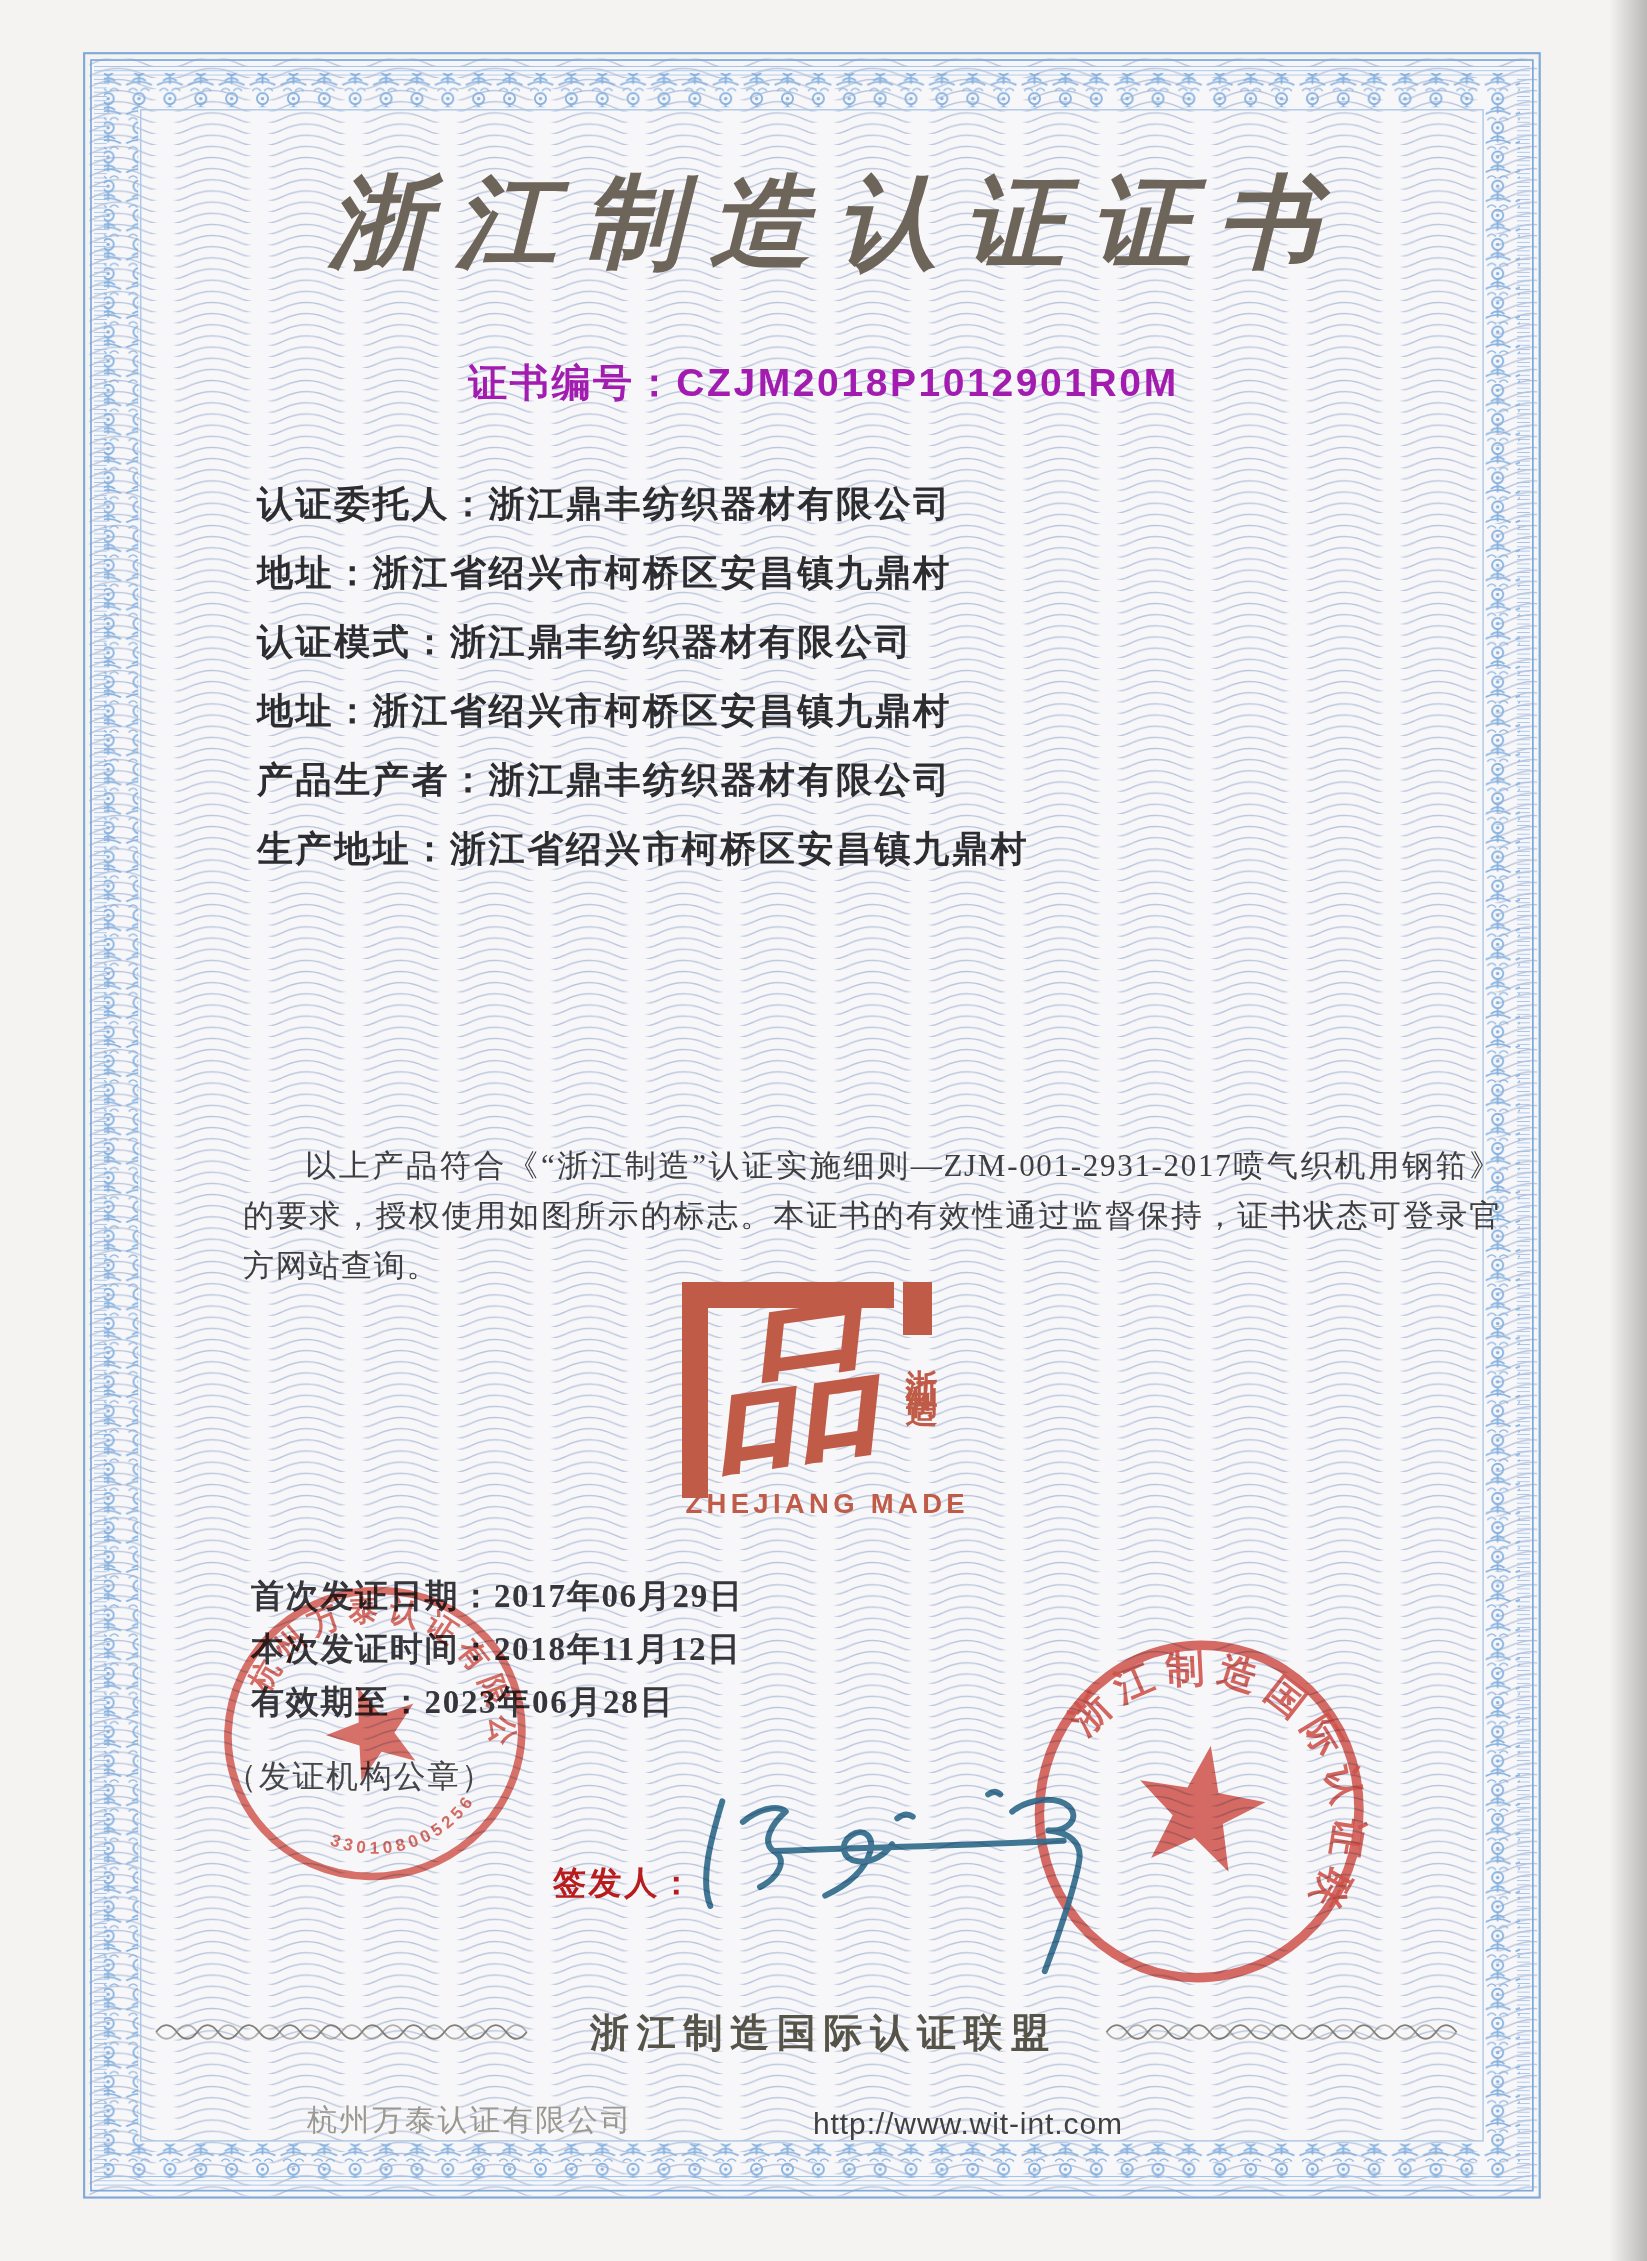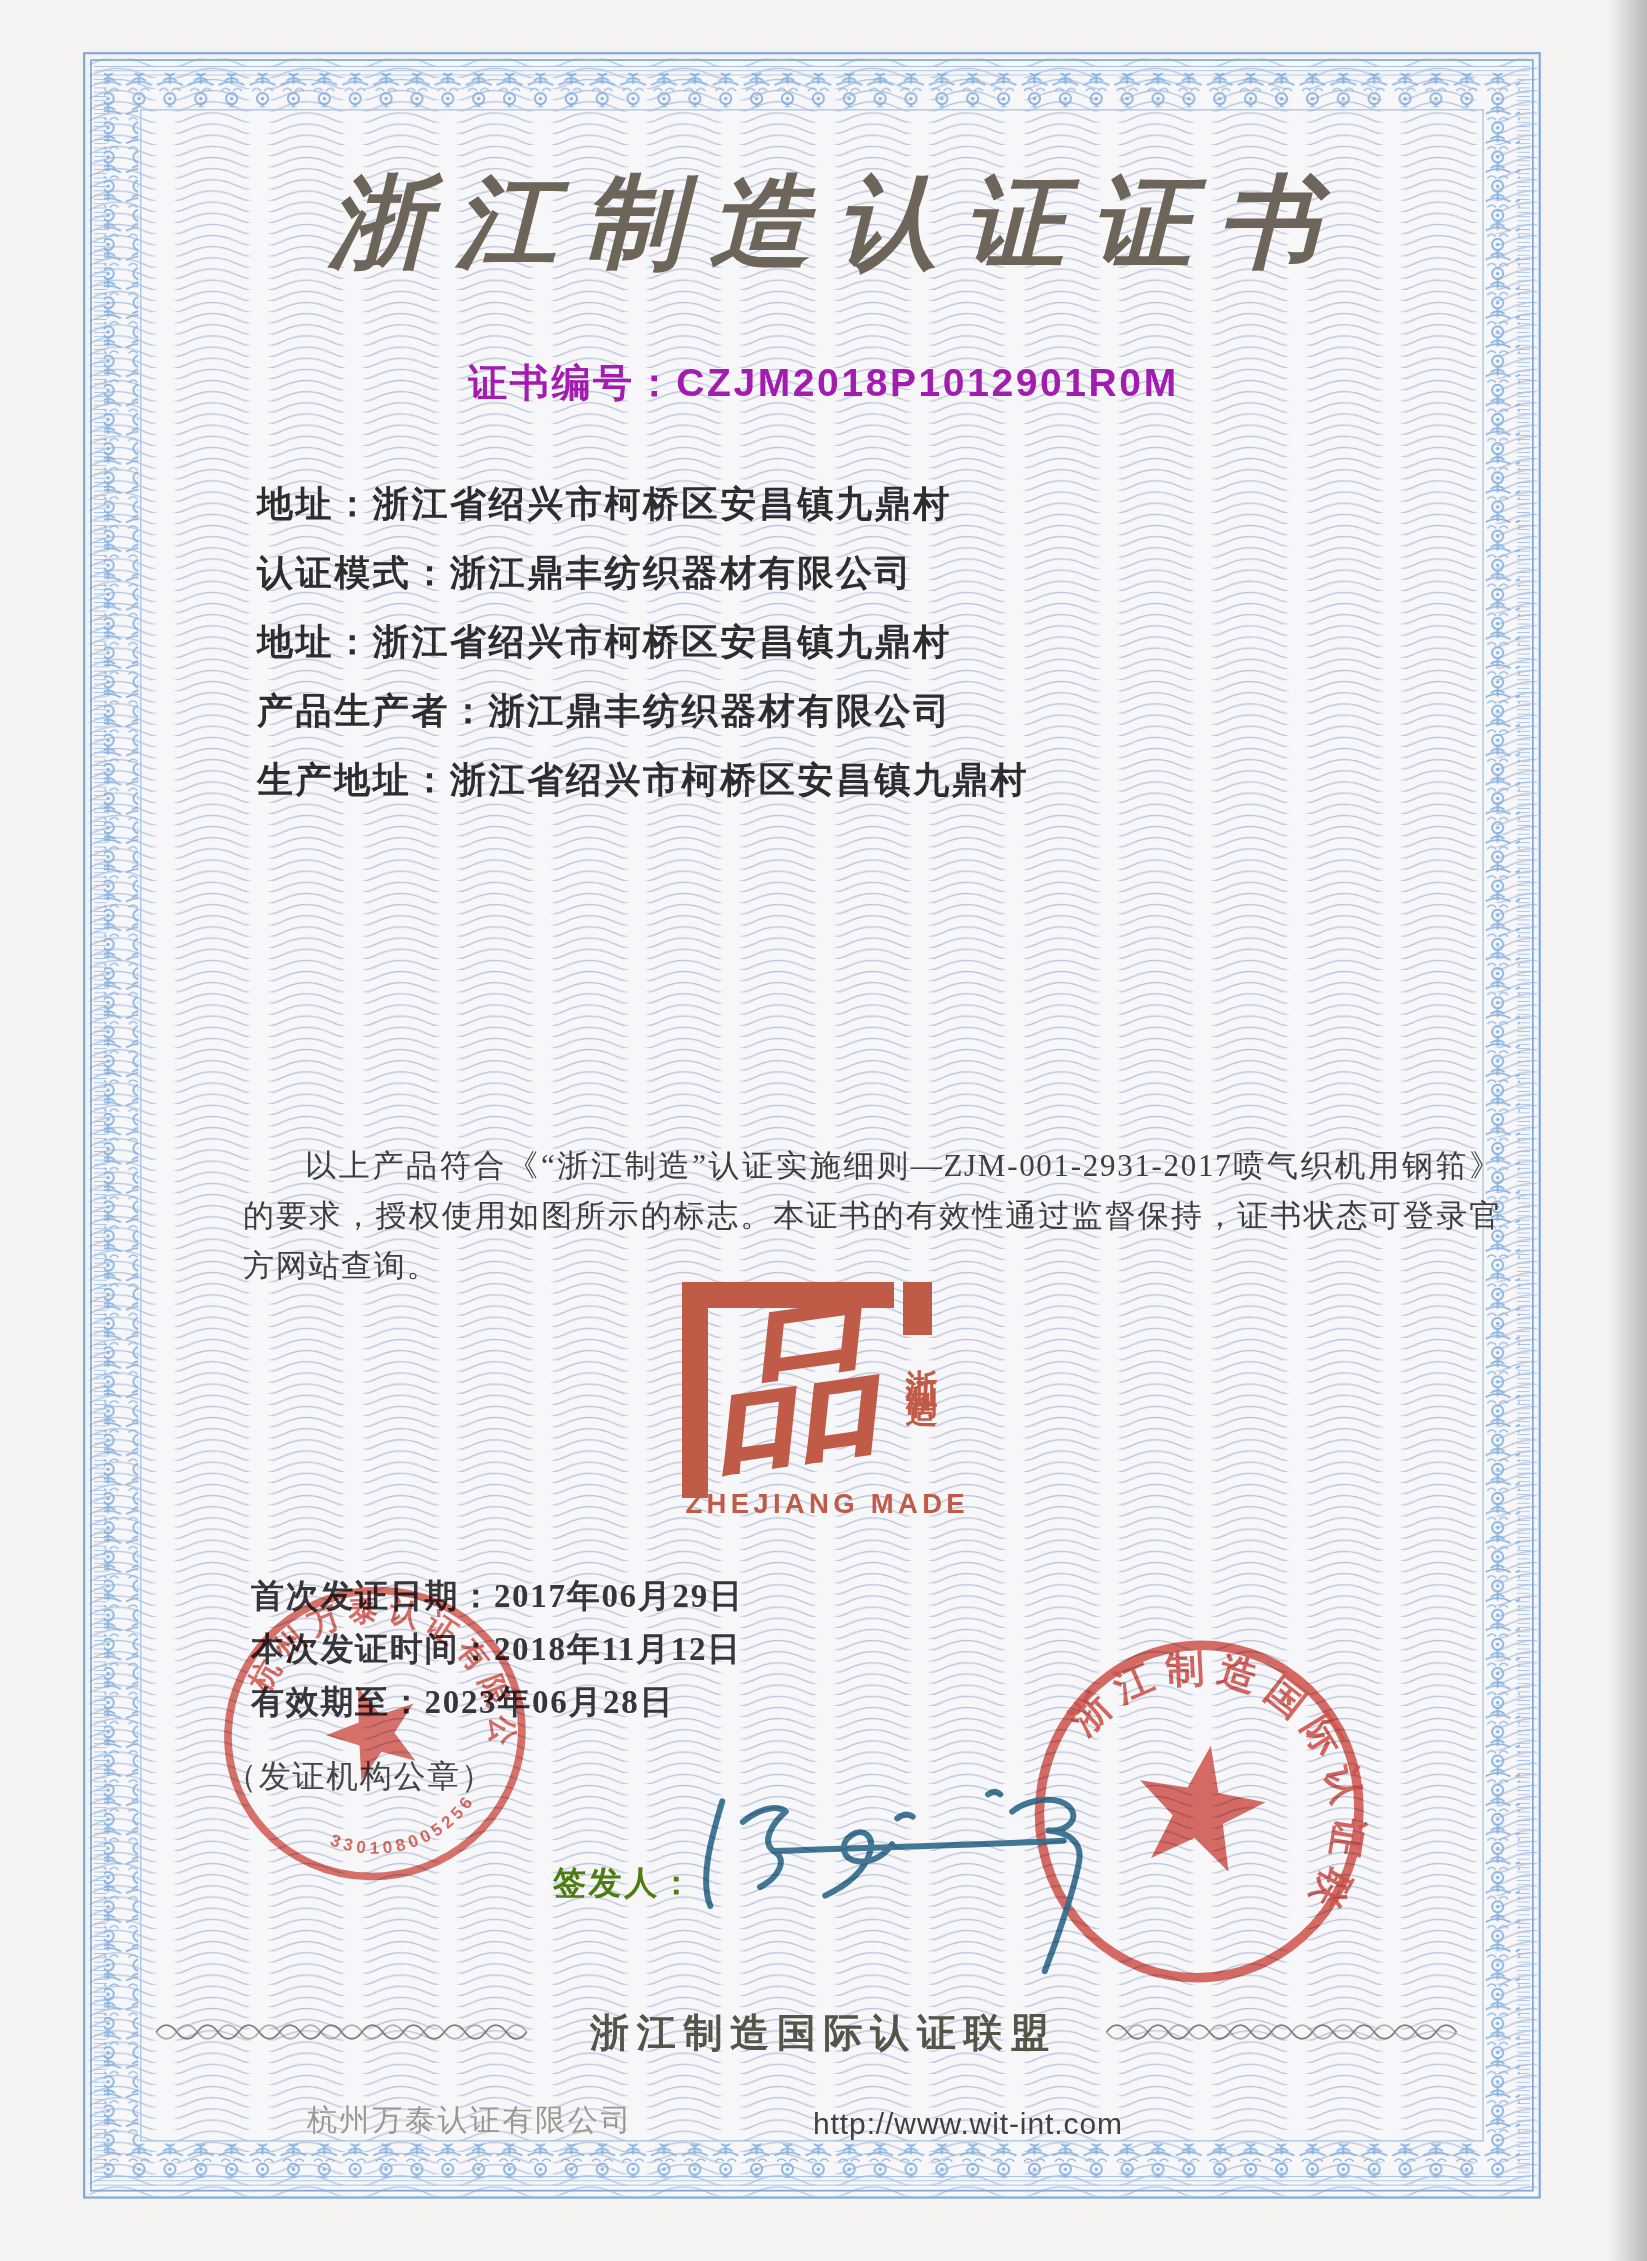--- a/index.html
+++ b/index.html
@@ -24,21 +24,21 @@
   .logo .glyph{position:absolute;left:12px;top:15.4px;width:199px;height:182px;text-align:center;
                line-height:182px;font-size:165px;font-weight:bold;font-style:italic;color:#bf5b47;
                transform:rotate(-8deg);}
   .logo .side{position:absolute;left:218px;top:62px;writing-mode:vertical-rl;font-size:32px;
               font-weight:bold;color:#bf5b47;letter-spacing:8.6px;}
   .logo .caption{position:absolute;left:3.4px;top:206px;width:254px;font-size:27.5px;font-weight:bold;
                  letter-spacing:4.3px;color:#bf5b47;font-family:"Liberation Sans",sans-serif;white-space:nowrap;}
   .dates-block{left:251px;top:1570px;}
   .date-line{font-size:33px;line-height:53px;font-weight:bold;color:#35353a;letter-spacing:1.7px;white-space:nowrap;}
   .seal-note{left:225px;top:1755px;font-size:32px;color:#454548;letter-spacing:1.7px;}
-  .issuer{left:553px;top:1861px;font-size:33px;font-weight:600;color:#4d7c0f;letter-spacing:2.6px;}
+  .issuer{left:553px;top:1861px;font-size:33px;font-weight:600;color:#b91c1c;letter-spacing:2.6px;}
   .alliance{left:0;top:2006px;width:1647px;text-align:center;font-size:39px;font-weight:bold;
             color:#565349;letter-spacing:7.7px;}
   .footer-left{left:307px;top:2100px;font-size:30px;color:#9a988f;letter-spacing:2.6px;}
   .footer-right{left:813px;top:2107px;font-size:30px;color:#404040;letter-spacing:0.9px;
                 font-family:"Liberation Sans",sans-serif;}
   .scan-edge{right:0;top:0;width:38px;height:100%;
              background:linear-gradient(to right,rgba(120,120,118,0),rgba(90,90,88,0.38));}
 </style>
 </head>
 <body>
@@ -83,20 +83,21 @@
     <g stroke="#6e6c62" stroke-width="2.3" fill="none" opacity="0.85">
       <path d="M1290 2369 q 12 -16 24 0 t 24 0 t 24 0 t 24 0 t 24 0 t 24 0 t 24 0 t 24 0 t 24 0 t 24 0 t 24 0 t 24 0 t 24 0 t 24 0 t 24 0 t 24 0 t 24 0"></path>
       <path d="M1290 2369 q 12 16 24 0 t 24 0 t 24 0 t 24 0 t 24 0 t 24 0 t 24 0 t 24 0 t 24 0 t 24 0 t 24 0 t 24 0 t 24 0 t 24 0 t 24 0 t 24 0 t 24 0" opacity="0.6"></path>
     </g>
   </svg>
 
   <div class="abs title">浙江制造认证证书</div>
   <div class="abs cert-no">证书编号：CZJM2018P1012901R0M</div>
 
   <div class="abs info-block">
+    <div class="info-line">认证委托人：浙江鼎丰纺织器材有限公司</div>
     <div class="info-line">地址：浙江省绍兴市柯桥区安昌镇九鼎村</div>
     <div class="info-line">认证模式：浙江鼎丰纺织器材有限公司</div>
     <div class="info-line">地址：浙江省绍兴市柯桥区安昌镇九鼎村</div>
     <div class="info-line">产品生产者：浙江鼎丰纺织器材有限公司</div>
     <div class="info-line">生产地址：浙江省绍兴市柯桥区安昌镇九鼎村</div>
   </div>
 
 
   <div class="abs statement">以上产品符合《“浙江制造”认证实施细则—ZJM-001-2931-2017喷气织机用钢筘》的要求，授权使用如图所示的标志。本证书的有效性通过监督保持，证书状态可登录官方网站查询。</div>
 

